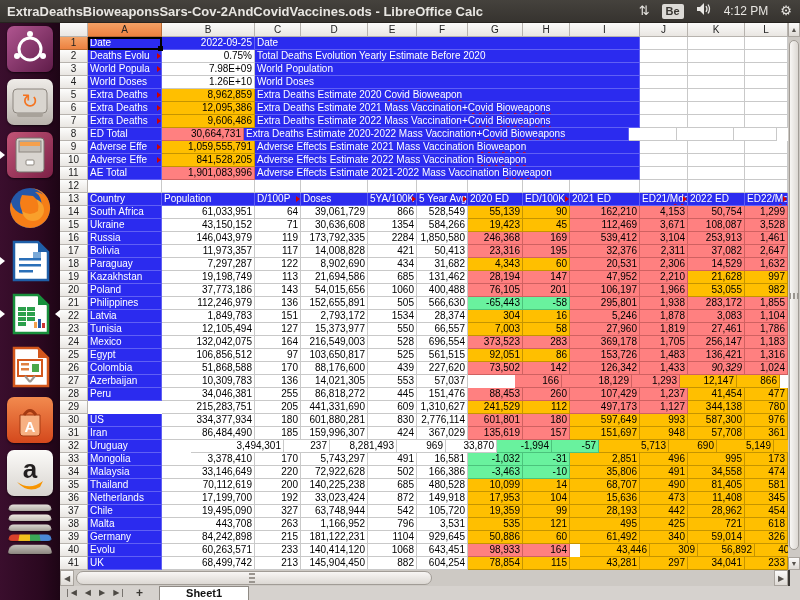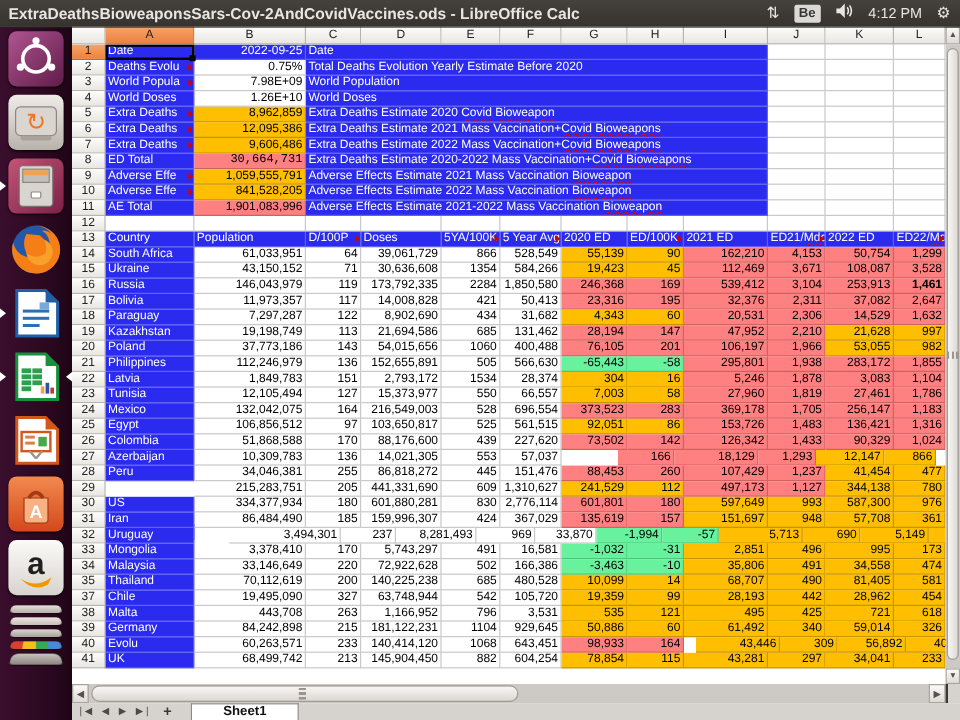--- a/index.html
+++ b/index.html
@@ -284,21 +284,21 @@
         <div class="cell c-blue" style="width: 74px;">Extra Deaths<span class="tr"></span></div>
         <div class="cell num c-gold" style="width: 93px;">9,606,486</div>
         <div class="cell c-blue" style="width: 385px;">Extra Deaths Estimate 2022 Mass Vaccination+<span class="sq">Covid</span> <span class="sq">Bioweapons</span></div>
         <div class="cell" style="width: 48px;"></div>
         <div class="cell" style="width: 57px;"></div>
         <div class="cell" style="width: 43px;"></div>
       </div>
       <div class="row">
         <div class="hd rh">8</div>
         <div class="cell c-blue" style="width: 74px;">ED Total</div>
-        <div class="cell num c-red" style="width: 93px; font-family: Liberation Mono, monospace;">30,664,731</div>
+        <div class="cell num c-red" style="width: 82px;">30,664,731</div>
         <div class="cell c-blue" style="width: 385px;">Extra Deaths Estimate 2020-2022 Mass Vaccination+<span class="sq">Covid</span> <span class="sq">Bioweapons</span></div>
         <div class="cell" style="width: 48px;"></div>
         <div class="cell" style="width: 57px;"></div>
         <div class="cell" style="width: 43px;"></div>
       </div>
       <div class="row">
         <div class="hd rh">9</div>
         <div class="cell c-blue" style="width: 74px;">Adverse Effe<span class="tr"></span></div>
         <div class="cell num c-gold" style="width: 93px;">1,059,555,791</div>
         <div class="cell c-blue" style="width: 385px;">Adverse Effects Estimate 2021 Mass Vaccination <span class="sq">Bioweapon</span></div>
@@ -390,21 +390,21 @@
         <div class="cell num" style="width: 93px;">146,043,979</div>
         <div class="cell num" style="width: 46px;">119</div>
         <div class="cell num" style="width: 67px;">173,792,335</div>
         <div class="cell num" style="width: 49px;">2284</div>
         <div class="cell num" style="width: 51px;">1,850,580</div>
         <div class="cell num c-red" style="width: 55px;">246,368</div>
         <div class="cell num c-red" style="width: 47px;">169</div>
         <div class="cell num c-red" style="width: 70px;">539,412</div>
         <div class="cell num c-red" style="width: 48px;">3,104</div>
         <div class="cell num c-red" style="width: 57px;">253,913</div>
-        <div class="cell num c-red" style="width: 43px; font-weight: bold;">1,461</div>
+        <div class="cell num c-red" style="width: 43px;">1,461</div>
       </div>
       <div class="row">
         <div class="hd rh">17</div>
         <div class="cell c-blue" style="width: 74px;">Bolivia</div>
         <div class="cell num" style="width: 93px;">11,973,357</div>
         <div class="cell num" style="width: 46px;">117</div>
         <div class="cell num" style="width: 67px;">14,008,828</div>
         <div class="cell num" style="width: 49px;">421</div>
         <div class="cell num" style="width: 51px;">50,413</div>
         <div class="cell num c-red" style="width: 55px;">23,316</div>
@@ -539,21 +539,21 @@
         <div class="cell c-blue" style="width: 74px;">Colombia</div>
         <div class="cell num" style="width: 93px;">51,868,588</div>
         <div class="cell num" style="width: 46px;">170</div>
         <div class="cell num" style="width: 67px;">88,176,600</div>
         <div class="cell num" style="width: 49px;">439</div>
         <div class="cell num" style="width: 51px;">227,620</div>
         <div class="cell num c-red" style="width: 55px;">73,502</div>
         <div class="cell num c-red" style="width: 47px;">142</div>
         <div class="cell num c-red" style="width: 70px;">126,342</div>
         <div class="cell num c-red" style="width: 48px;">1,433</div>
-        <div class="cell num c-red" style="width: 57px;">90,329</div>
+        <div class="cell num c-red" style="width: 57px; font-style: italic;">90,329</div>
         <div class="cell num c-red" style="width: 43px;">1,024</div>
       </div>
       <div class="row">
         <div class="hd rh">27</div>
         <div class="cell c-blue" style="width: 74px;">Azerbaijan</div>
         <div class="cell num" style="width: 93px;">10,309,783</div>
         <div class="cell num" style="width: 46px;">136</div>
         <div class="cell num" style="width: 67px;">14,021,305</div>
         <div class="cell num" style="width: 49px;">553</div>
         <div class="cell num" style="width: 51px;">57,037</div>
@@ -678,20 +678,35 @@
         <div class="cell num" style="width: 49px;">685</div>
         <div class="cell num" style="width: 51px;">480,528</div>
         <div class="cell num c-gold" style="width: 55px;">10,099</div>
         <div class="cell num c-gold" style="width: 47px;">14</div>
         <div class="cell num c-gold" style="width: 70px;">68,707</div>
         <div class="cell num c-gold" style="width: 48px;">490</div>
         <div class="cell num c-gold" style="width: 57px;">81,405</div>
         <div class="cell num c-gold" style="width: 43px;">581</div>
       </div>
       <div class="row">
+        <div class="hd rh">36</div>
+        <div class="cell c-blue" style="width: 74px;">Netherlands</div>
+        <div class="cell num" style="width: 93px;">17,199,700</div>
+        <div class="cell num" style="width: 46px;">192</div>
+        <div class="cell num" style="width: 67px;">33,023,424</div>
+        <div class="cell num" style="width: 49px;">872</div>
+        <div class="cell num" style="width: 51px;">149,918</div>
+        <div class="cell num c-gold" style="width: 55px;">17,953</div>
+        <div class="cell num c-gold" style="width: 47px;">104</div>
+        <div class="cell num c-gold" style="width: 70px;">15,636</div>
+        <div class="cell num c-gold" style="width: 48px;">473</div>
+        <div class="cell num c-gold" style="width: 57px;">11,408</div>
+        <div class="cell num c-gold" style="width: 43px;">345</div>
+      </div>
+      <div class="row">
         <div class="hd rh">37</div>
         <div class="cell c-blue" style="width: 74px;">Chile</div>
         <div class="cell num" style="width: 93px;">19,495,090</div>
         <div class="cell num" style="width: 46px;">327</div>
         <div class="cell num" style="width: 67px;">63,748,944</div>
         <div class="cell num" style="width: 49px;">542</div>
         <div class="cell num" style="width: 51px;">105,720</div>
         <div class="cell num c-gold" style="width: 55px;">19,359</div>
         <div class="cell num c-gold" style="width: 47px;">99</div>
         <div class="cell num c-gold" style="width: 70px;">28,193</div>

